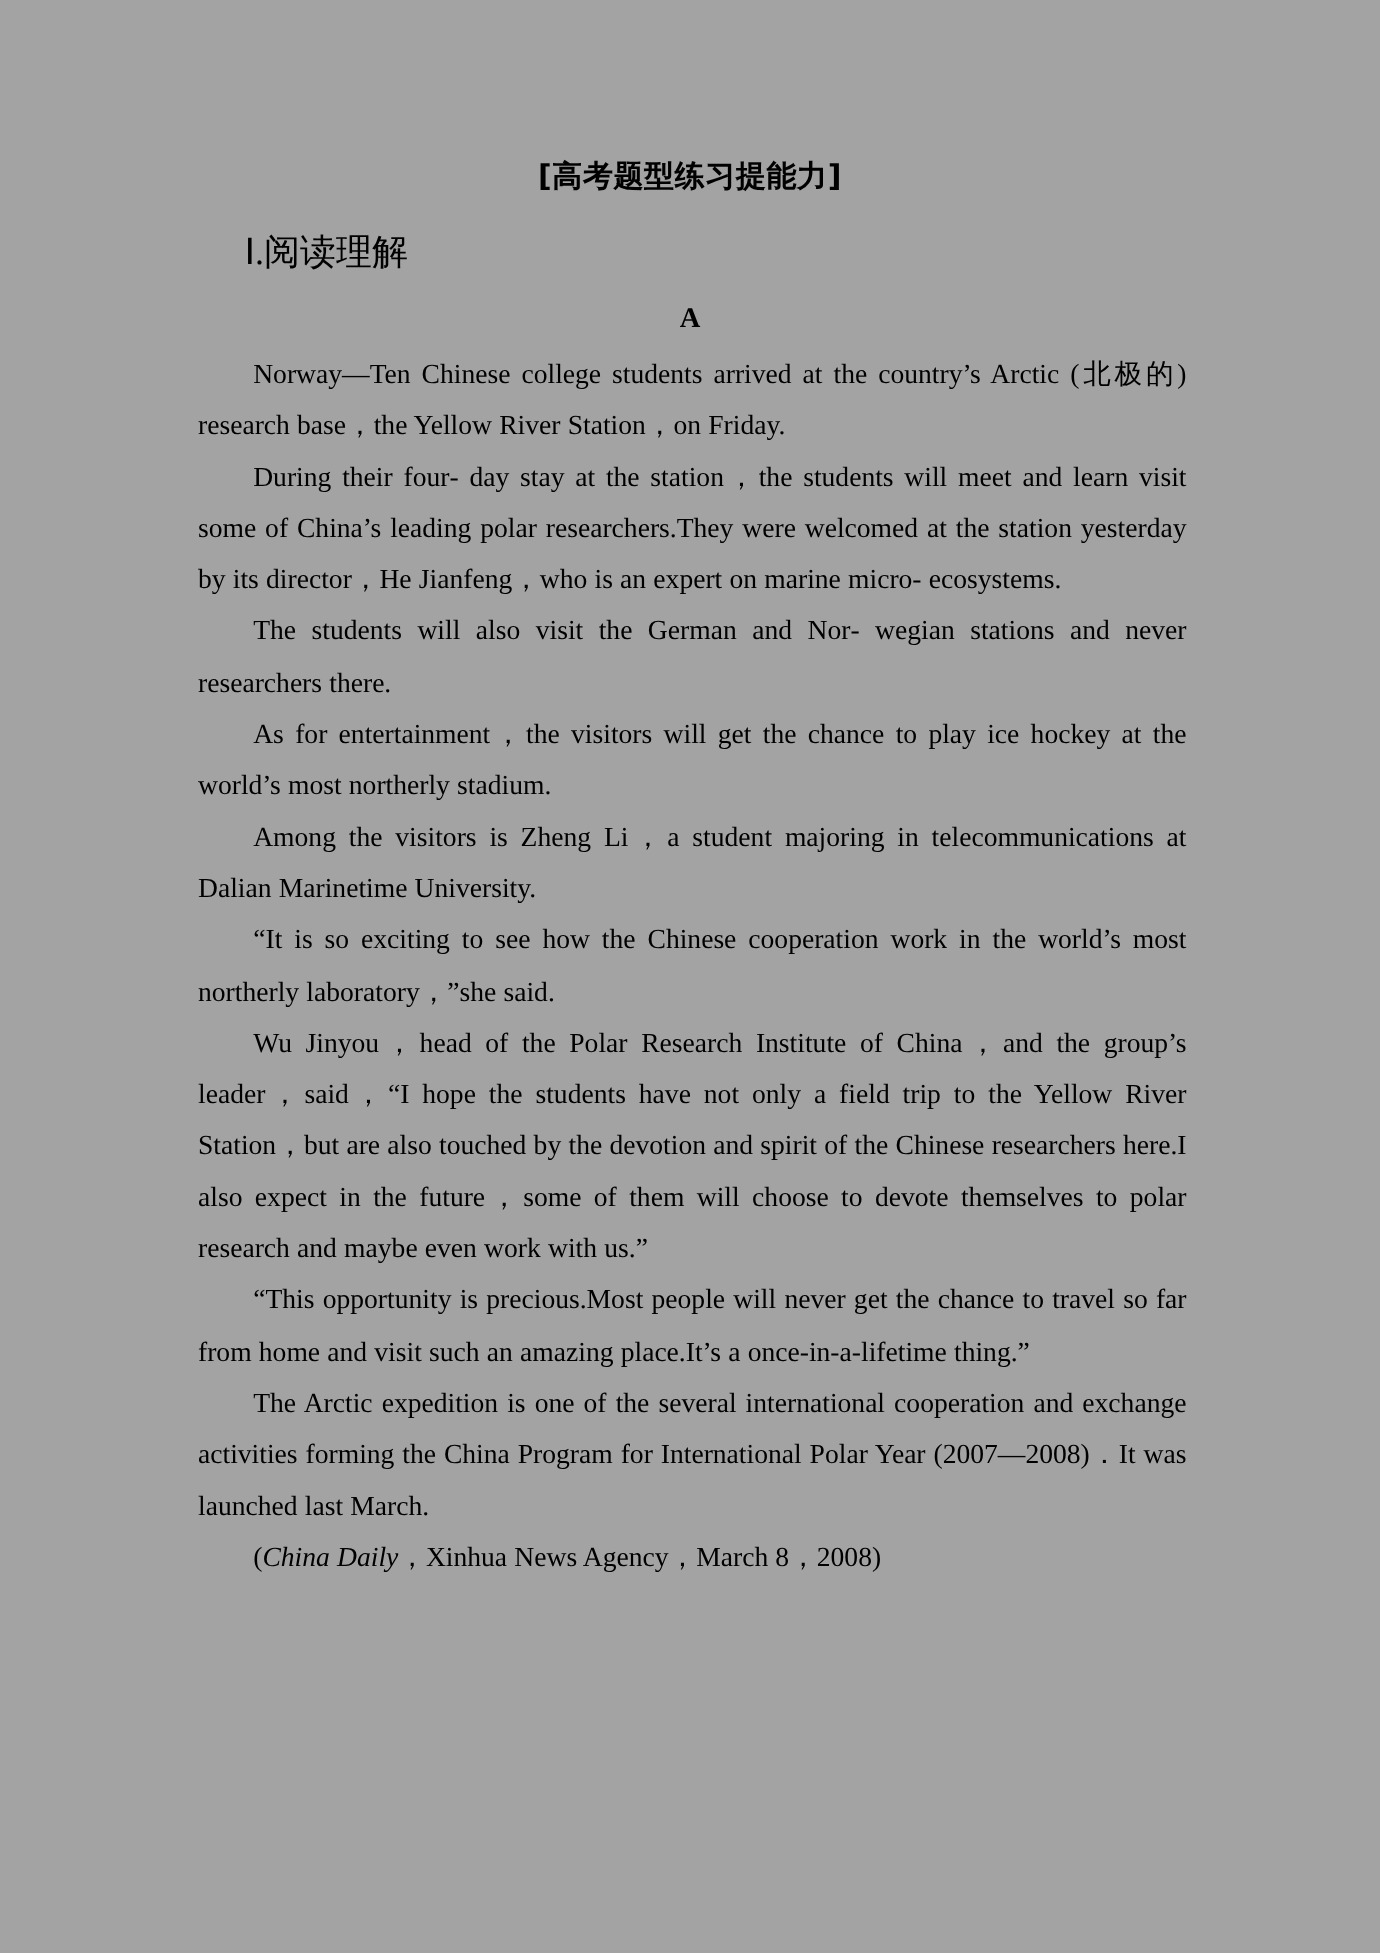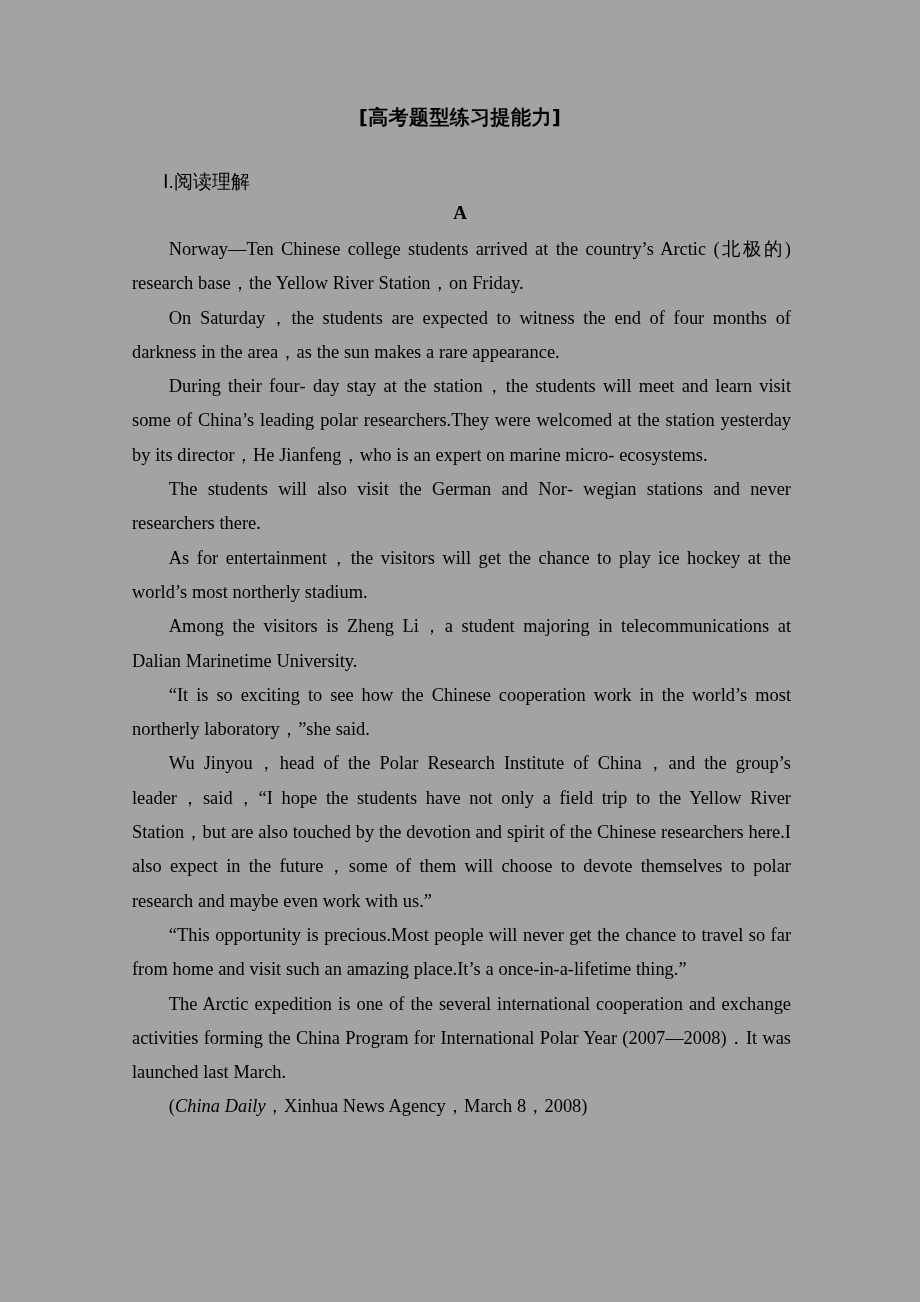--- a/index.html
+++ b/index.html
@@ -24,23 +24,23 @@
     text-align: center;
     font-family: "DejaVu Sans", "Liberation Sans", sans-serif;
     font-weight: bold;
     font-size: 20px;
     letter-spacing: 0.4px;
     color: #000000;
   }
   .section-label {
     position: absolute;
     left: 163px;
-    top: 169px;
-    font-family: Liberation Sans, sans-serif;
-    font-size: 19px;
+    top: 152px;
+    font-family: Liberation Serif, serif;
+    font-size: 24px;
     color: #000000;
     white-space: nowrap;
   }
   .passage-marker {
     position: absolute;
     left: 0;
     top: 202px;
     width: 920px;
     text-align: center;
     font-family: "Liberation Serif", "DejaVu Serif", serif;
@@ -72,21 +72,20 @@
 <div class="page">
 
   <div class="doc-title">[高考题型练习提能力]</div>
 
   <div class="section-label">Ⅰ.阅读理解</div>
 
   <div class="passage-marker">A</div>
 
   <div class="body-block">
     <p class="para">Norway—Ten Chinese college students arrived at the country’s Arctic (北极的) research base，the Yellow River Station，on Friday.</p>
-    <p class="para">On Saturday，the students are expected to witness the end of four months of darkness in the area，as the sun makes a rare appearance.</p>
     <p class="para">During their four‐ day  stay at the station，the students will meet and learn visit some of China’s leading polar researchers.They were welcomed at the station yesterday by its director，He Jianfeng，who is an expert on marine micro‐ ecosystems.</p>
     <p class="para">The students will also visit the German and Nor‐ wegian stations and never researchers there.</p>
     <p class="para">As for entertainment，the visitors will get the chance to play ice hockey at the world’s most northerly stadium.</p>
     <p class="para">Among the visitors is Zheng Li，a student majoring in telecommunications at Dalian Marinetime University.</p>
     <p class="para">“It is so exciting to see how the Chinese cooperation work in the world’s most northerly laboratory，”she said.</p>
     <p class="para">Wu Jinyou，head of the Polar Research Institute of China，and the group’s leader，said，“I hope the students have not only a field trip to the Yellow River Station，but are also touched by the devotion and spirit of the Chinese researchers here.I also expect in the future，some of them will choose to devote themselves to polar research and maybe even work with us.”</p>
     <p class="para">“This opportunity is precious.Most people will never get the chance to travel so far from home and visit such an amazing place.It’s a once-in-a-lifetime thing.”</p>
     <p class="para">The Arctic expedition is one of the several international cooperation and exchange activities forming the China Program for International Polar Year (2007—2008)．It was launched last March.</p>
     <p class="para"><span>(</span><em>China Daily</em><span>，Xinhua News Agency，March 8，2008)</span></p>
   </div>

